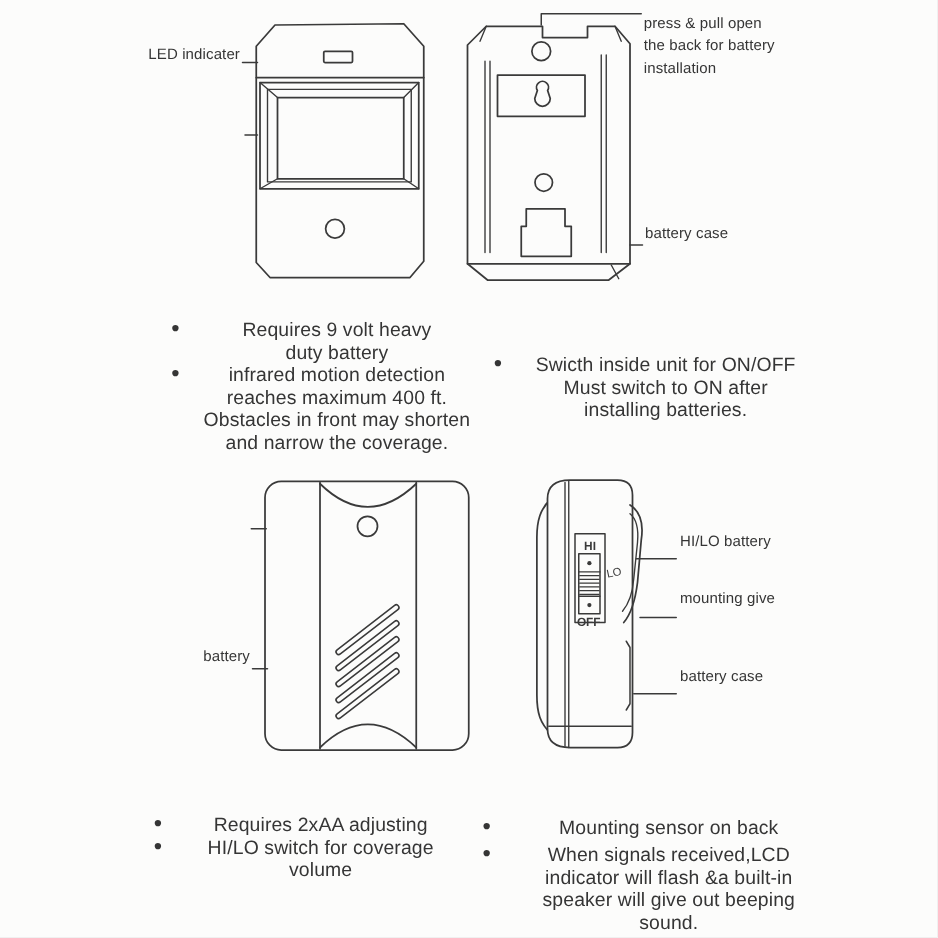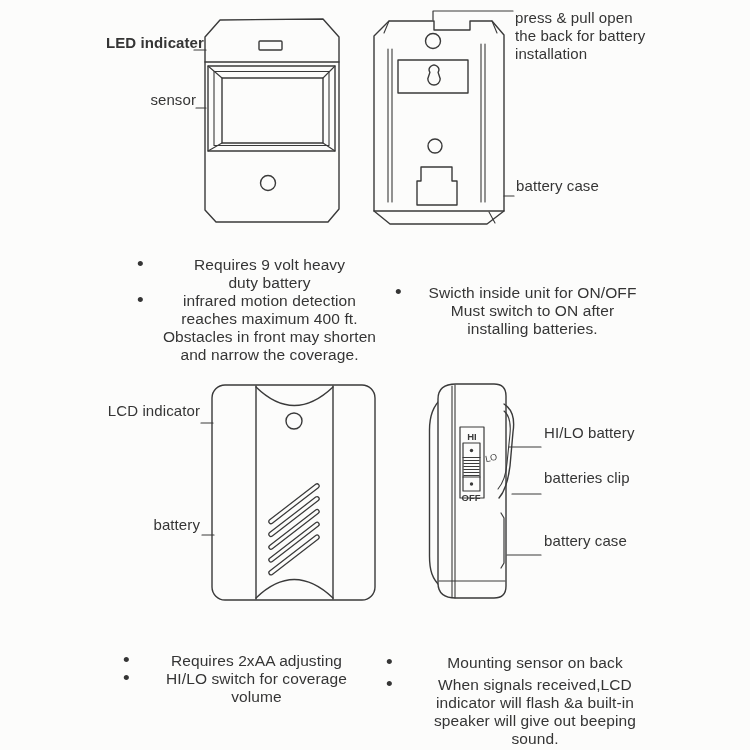--- a/index.html
+++ b/index.html
@@ -2,21 +2,21 @@
 <html><head>
 <meta charset="utf-8">
 <style>
   html,body{margin:0;padding:0;background:#e8e8e8;}
   .page{
     position:relative;width:750px;height:750px;background:#fcfcfb;
     font-family:"Liberation Sans", sans-serif;color:#353535;overflow:hidden;
   }
   .page svg{position:absolute;left:0;top:0;}
   .lbl{
-    position:absolute;font-size:15px;line-height:18px;white-space:pre-line;
+    position:absolute;font-size:12px;line-height:18px;white-space:pre-line;
     letter-spacing:.1px;
   }
   .lbl.r{text-align:right;}
   .note-list{position:absolute;list-style:none;margin:0;padding:0;}
   .note-list li{position:relative;margin:0;}
   .note-list .dot{
     position:absolute;left:0;top:-1px;font-size:19px;line-height:18px;
   }
   .note-list .txt{
     display:block;font-size:15.5px;line-height:18px;white-space:pre-line;
@@ -112,30 +112,28 @@
       <path d="M433,20 V11 H513"></path>
       <path d="M504,196 H514"></path>
       <path d="M201,423 H213"></path>
       <path d="M202,535 H214"></path>
       <path d="M509,447 H541"></path>
       <path d="M512,494 H541"></path>
       <path d="M507,555 H541"></path>
     </g>
   </svg>
 
-  <div class="lbl r" style="left:80px;top:34px;width:124px;font-weight:bold;">LED indicater</div>
-  <div class="lbl r" style="left:70px;top:91px;width:126px;">sensor</div>
+  <div class="lbl r" style="left:68px;top:34px;width:124px;">LED indicater</div>
   <div class="lbl" style="left:515px;top:9px;width:145px;">press &amp; pull open
 the back for battery
 installation</div>
   <div class="lbl" style="left:516px;top:177px;">battery case</div>
-  <div class="lbl r" style="left:70px;top:402px;width:130px;">LCD indicator</div>
   <div class="lbl r" style="left:70px;top:516px;width:130px;">battery</div>
   <div class="lbl" style="left:544px;top:424px;">HI/LO battery</div>
-  <div class="lbl" style="left:544px;top:469px;">batteries clip</div>
+  <div class="lbl" style="left:544px;top:469px;">mounting give</div>
   <div class="lbl" style="left:544px;top:532px;">battery case</div>
 
   <ul class="note-list" id="notes-sensor-left">
     <li>
       <span class="dot">•</span>
       <span class="txt">Requires 9 volt heavy
 duty battery</span>
     </li>
     <li>
       <span class="dot">•</span>

